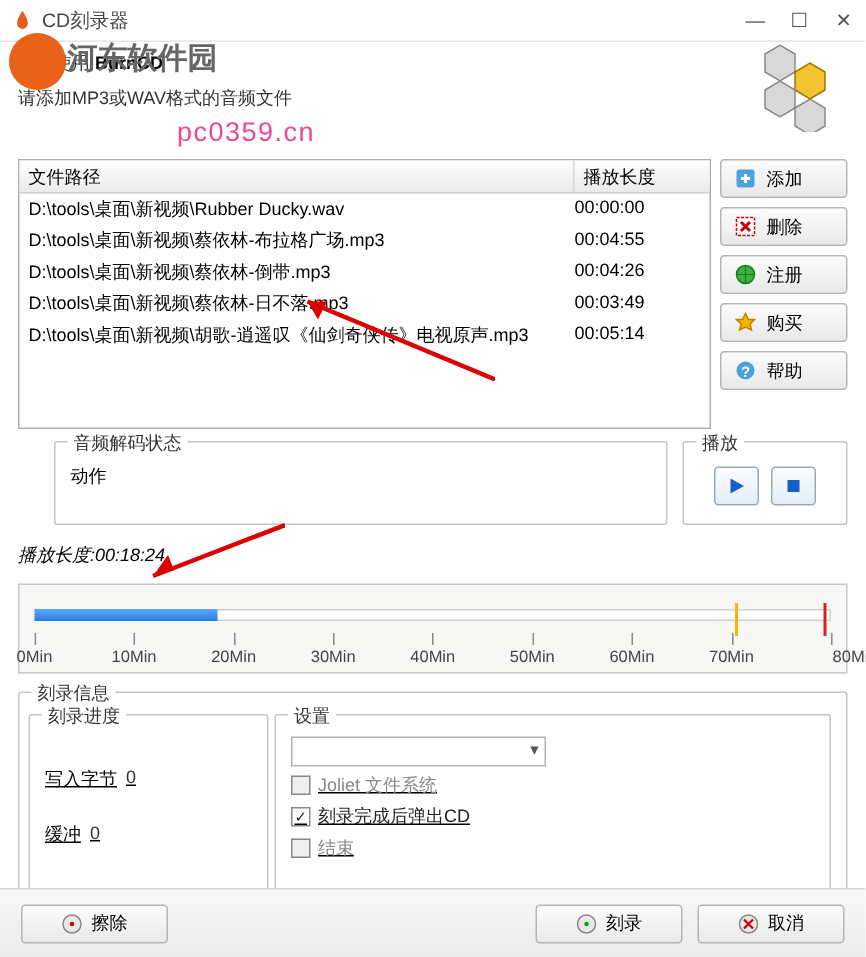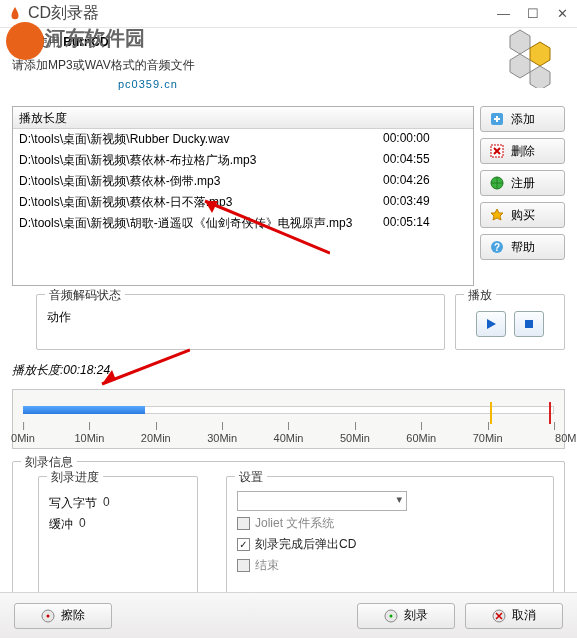--- a/index.html
+++ b/index.html
@@ -1,27 +1,27 @@
 <!DOCTYPE html>
 <html><head>
 <meta charset="utf-8">
 <style>
 * { box-sizing: border-box; margin: 0; padding: 0; font-family: "Microsoft YaHei", SimSun, sans-serif; }
 body { background: #fff; width: 577px; height: 638px; position: relative; overflow: hidden; }
 
 
 .titlebar { height: 28px; display: flex; align-items: center; padding: 0 8px; background: #fff; border-bottom: 1px solid #e5e5e5; }
 .titlebar .appicon { width: 14px; height: 14px; margin-right: 6px; }
-.titlebar .title { font-size: 16px; color: #444; flex: 1; }
+.titlebar .title { font-size: 13px; color: #444; flex: 1; }
 .winbtns { display: flex; gap: 18px; }
 .winbtn { width: 12px; height: 12px; color: #555; font-size: 13px; line-height: 12px; cursor: pointer; }
 
 
 .watermark { position: absolute; top: 25px; left: 45px; font-size: 20px; font-weight: bold; color: #666; z-index: 5; white-space: nowrap; }
-.wm-url { position: absolute; top: 78px; left: 118px; font-size: 11px; color: #0369a1; letter-spacing: 1px; z-index: 5; }
+.wm-url { position: absolute; top: 78px; left: 118px; font-size: 18px; color: #ec4899; letter-spacing: 1px; z-index: 5; }
 .wm-logo { position: absolute; top: 22px; left: 6px; width: 38px; height: 38px; background: #e8621a; border-radius: 50%; z-index: 6; }
 
 
 .header { padding: 6px 12px 10px 12px; position: relative; height: 78px; }
 .h-line1 { font-size: 12px; color: #333; }
 .h-line1 b { color: #000; }
 .h-line2 { font-size: 12px; color: #333; margin-top: 6px; }
 .hexes { position: absolute; right: 12px; top: 0; width: 90px; height: 60px; }
 
 
@@ -57,25 +57,25 @@
 .track-bg { position: absolute; left: 0; right: 0; top: 6px; height: 8px; background: #fff; border: 1px solid #d0d0d0; }
 .track-fill { position: absolute; left: 0; top: 6px; height: 8px; background: linear-gradient(#5aa9ff,#2a7be0); }
 .tickbar { position: absolute; left: 10px; right: 10px; bottom: 4px; height: 24px; font-size: 11px; color: #444; }
 .tick { position: absolute; bottom: 0; transform: translateX(-50%); }
 .tick::before { content: ""; position: absolute; top: -10px; left: 50%; width: 1px; height: 8px; background: #888; }
 .marker { position: absolute; top: 2px; width: 2px; height: 22px; }
 .m-yellow { background: #f5b800; }
 .m-red { background: #d82020; }
 
 
-.burninfo { margin: 12px 12px 0 12px; padding: 14px 10px 10px 25px; height: 150px; }
-.bi-inner { display: flex; gap: 28px; height: 100%; }
+.burninfo { margin: 12px 12px 0 12px; padding: 14px 10px 10px 6px; height: 150px; text-decoration: underline; }
+.bi-inner { display: flex; gap: 4px; height: 100%; }
 .progress-grp { width: 160px; }
 .settings-grp { flex: 1; }
-.fieldrow { display: flex; margin: 4px 0; font-size: 12px; gap: 6px; }
+.fieldrow { display: flex; margin: 20px 0; font-size: 12px; gap: 6px; }
 .fv { color: #333; }
 .ddl { width: 170px; height: 20px; border: 1px solid #b0b0b0; background: #fff; position: relative; }
 .ddl::after { content: "▾"; position: absolute; right: 4px; top: 1px; color: #555; font-size: 11px; }
 .cbrow { display: flex; align-items: center; gap: 5px; font-size: 12px; margin: 4px 0; color: #888; }
 .cbrow.enabled { color: #222; }
 .cb { width: 13px; height: 13px; border: 1px solid #888; background: #fff; display: inline-flex; align-items: center; justify-content: center; font-size: 10px; }
 .cb.disabled { background: #eee; }
 
 
 .footer { position: absolute; left: 0; right: 0; bottom: 0; height: 46px; border-top: 1px solid #d6d6d6; background: linear-gradient(#f8f8f8,#eceaea); display: flex; align-items: center; padding: 0 14px; }
@@ -114,20 +114,21 @@
     <polygon points="35,8 45,2 55,8 55,20 45,26 35,20" fill="#d8d8d8" stroke="#888"></polygon>
     <polygon points="55,20 65,14 75,20 75,32 65,38 55,32" fill="#f4c430" stroke="#a07000"></polygon>
     <polygon points="35,32 45,26 55,32 55,44 45,50 35,44" fill="#d8d8d8" stroke="#888"></polygon>
     <polygon points="55,44 65,38 75,44 75,56 65,62 55,56" fill="#d8d8d8" stroke="#888"></polygon>
   </svg>
 </div>
 
 <div class="mainrow">
   <div class="filebox">
     <div class="filehdr">
+      <div class="fh-path">文件路径</div>
       <div class="fh-dur">播放长度</div>
     </div>
     <div class="filebody" id="filebody">
         <div class="frow">
           <div class="fpath">D:\tools\桌面\新视频\Rubber Ducky.wav</div>
           <div class="fdur">00:00:00</div>
         </div>
         <div class="frow">
           <div class="fpath">D:\tools\桌面\新视频\蔡依林-布拉格广场.mp3</div>
           <div class="fdur">00:04:55</div>

